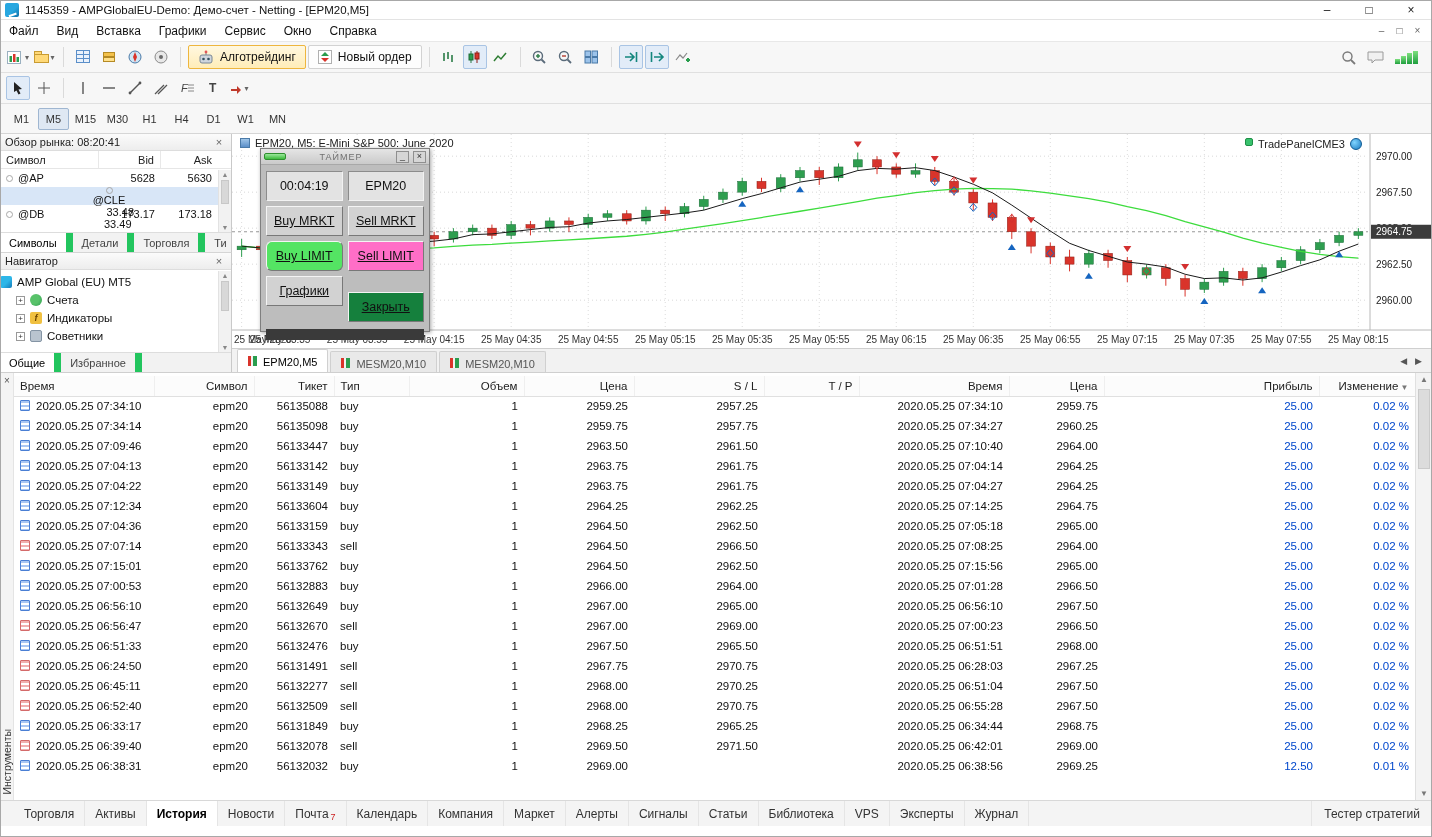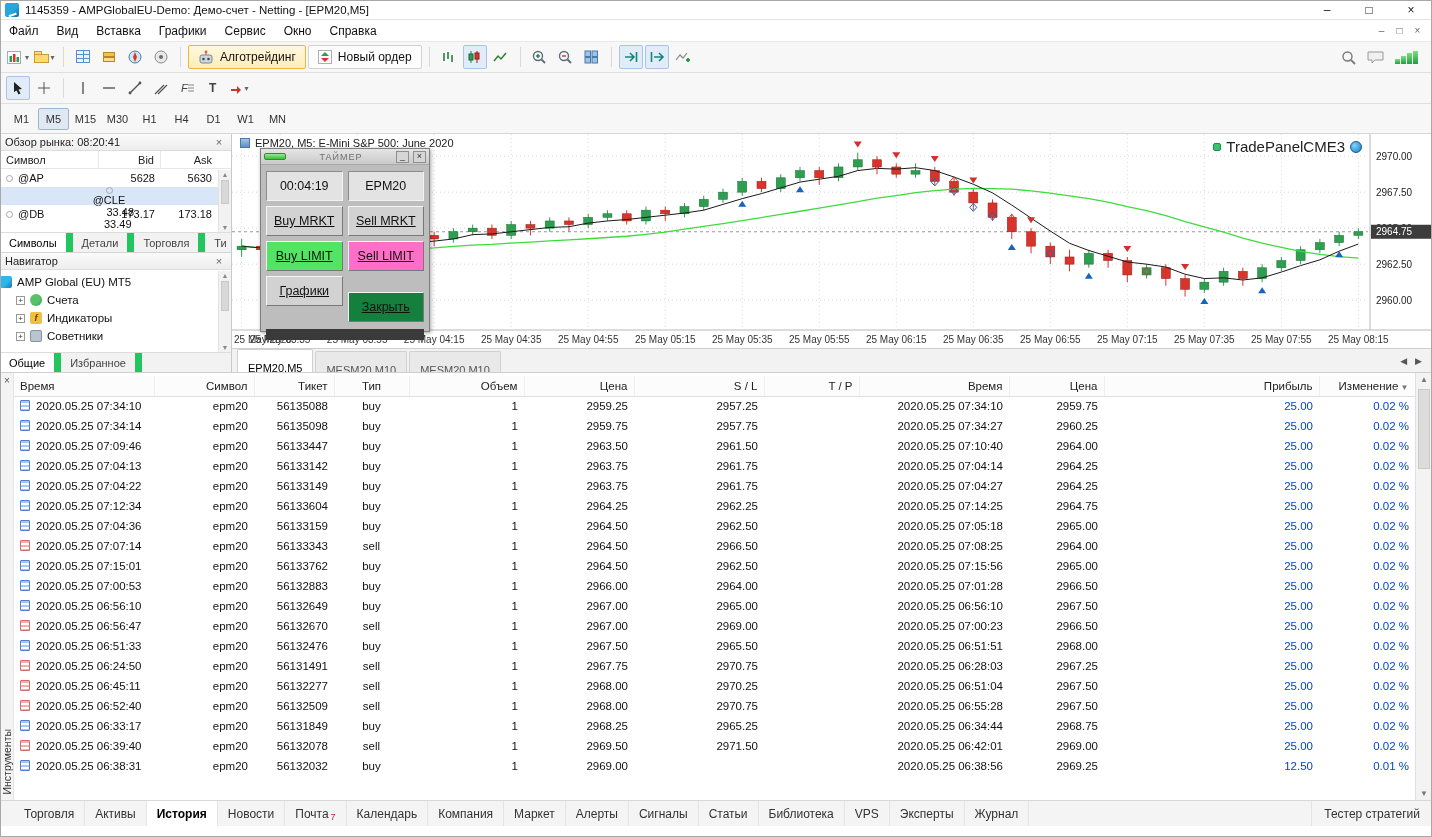--- a/index.html
+++ b/index.html
@@ -66,53 +66,53 @@
   .nav-ico{width:12px;height:12px;border-radius:2px;display:inline-block;flex:none;text-align:center;}
   .icon-root{background:linear-gradient(135deg,#2db6e8 55%,#1479b8);}
   .icon-accounts{background:radial-gradient(circle at 35% 40%,#58c26a 45%,#2e9e4f);border-radius:50%;}
   .icon-indicators{background:#f0c040;color:#6b4300;font-size:9px;line-height:12px;font-style:italic;font-weight:bold;}
   .icon-experts{background:#b9c4cf;border:1px solid #8494a4;}
 
   
   #chart-wrap{position:absolute;left:232px;top:134px;width:1200px;height:214px;background:#fff;overflow:hidden;}
   .chart-hd{position:absolute;left:8px;top:3px;font-size:11px;color:#222;display:flex;gap:5px;align-items:center;z-index:5;}
   .chart-hd-ico{width:10px;height:10px;background:linear-gradient(#9fc5e8,#5b8fc9);border:1px solid #4a7aa8;}
-  .tp-badge{position:absolute;right:70px;top:4px;font-size:15px;color:#222;display:flex;align-items:center;gap:5px;z-index:5;}
+  .tp-badge{position:absolute;right:70px;top:4px;font-size:11px;color:#222;display:flex;gap:5px;z-index:5;}
   .tp-badge .led{width:8px;height:8px;background:#39c26d;border:1px solid #1e8f47;border-radius:2px;}
   .globe{width:12px;height:12px;border-radius:50%;background:radial-gradient(circle at 35% 35%,#7fd4ff,#1a7ac0);border:1px solid #0d5a94;}
   .chart-tabs{position:absolute;left:232px;top:348px;width:1200px;height:24px;background:#f2f2f2;border-top:1px solid #cfcfcf;display:flex;align-items:flex-end;padding-left:5px;font-size:11px;color:#555;}
-  .ctab{height:21px;display:flex;gap:6px;padding:6px 10px;border:1px solid #d0d0d0;border-bottom:none;background:#e9e9e9;margin-right:2px;border-radius:2px 2px 0 0;white-space:nowrap;flex-direction:column;}
+  .ctab{height:21px;display:flex;gap:6px;padding:6px 10px;border:1px solid #d0d0d0;border-bottom:none;background:#e9e9e9;margin-right:2px;border-radius:2px 2px 0 0;white-space:nowrap;}
   .ctab.active{background:#fff;color:#000;height:23px;}
   .ctab-ico{width:9px;height:10px;background:linear-gradient(90deg,#d9342b 0 3px,#f2f2f2 3px 5px,#2a9d4e 5px 8px);}
   .chart-tab-arrows{margin-left:auto;display:flex;gap:8px;padding:0 10px;color:#555;font-size:9px;align-items:center;height:100%;}
 
   
   .tpanel{position:absolute;left:28px;top:14px;width:170px;height:184px;background:#bdbdbd;border:1px solid #7f7f7f;box-shadow:1px 1px 4px rgba(0,0,0,.35);z-index:10;}
   .tpanel-hd{height:16px;background:linear-gradient(#e5e5e5,#cacaca);display:flex;align-items:center;padding:0 3px;gap:4px;border-bottom:1px solid #a8a8a8;}
   .tpanel-led{width:22px;height:7px;background:linear-gradient(#9be89b,#3dbb3d);border:1px solid #2e8f2e;border-radius:2px;}
   .tpanel-title{flex:1;text-align:center;font-size:9px;color:#707070;letter-spacing:1px;}
   .tp-wbtn{width:13px;height:12px;background:#d6d6d6;border:1px solid #8f8f8f;font-size:9px;line-height:9px;text-align:center;color:#333;}
   .tp-grid{display:grid;grid-template-columns:1fr 1fr;gap:5px;padding:6px 5px 4px;}
   .tp-cell{height:30px;display:flex;align-items:center;justify-content:center;font-size:12.5px;}
   .tp-display{background:#e3e3e3;border:1px solid;border-color:#8c8c8c #f2f2f2 #f2f2f2 #8c8c8c;color:#111;}
   .tp-btn{background:#d2d2d2;border:1px solid;border-color:#f4f4f4 #787878 #787878 #f4f4f4;color:#111;text-decoration:underline;}
-  .tp-btn.green{background:#54e463;}
+  .tp-btn.green{background:#54e463;border-radius:6px;}
   .tp-btn.pink{background:#ff6ec7;}
   .tp-btn.orange{background:#15803d;margin-top:16px;}
   .tp-strip{height:11px;background:#3a3a3a;margin:3px 5px 0;}
 
   
   #history{position:absolute;top:372px;left:0;width:1432px;height:428px;background:#fff;border-top:1px solid #cfcfcf;}
   .side-strip{position:absolute;left:0;top:0;width:14px;height:100%;background:#f4f4f4;border-right:1px solid #e4e4e4;}
   .side-strip .x{position:absolute;top:2px;left:0;width:14px;text-align:center;font-size:10px;color:#555;}
   .side-label{position:absolute;bottom:6px;left:1px;writing-mode:vertical-rl;transform:rotate(180deg);font-size:10.5px;color:#333;}
   #hist-table{position:absolute;left:14px;top:3px;border-collapse:collapse;table-layout:fixed;font-size:11.5px;color:#111;}
   #hist-table th{height:20px;font-weight:normal;border-bottom:1px solid #e0e0e0;border-right:1px solid #efefef;padding:0 6px;white-space:nowrap;background:#fcfcfc;color:#222;}
   #hist-table td{height:20px;padding:0 6px;white-space:nowrap;overflow:hidden;}
-  .al{text-align:left}.ar{text-align:right}.ac{text-align:center}
+  .al{text-align:left}.ar{text-align:right}.ac{text-align:left}
   .hicon{display:inline-block;width:10px;height:11px;margin-right:6px;vertical-align:-1px;border:1px solid #4a7fd4;background:repeating-linear-gradient(180deg,#aac6f2 0 2px,#fff 2px 4px);border-radius:1px;}
   .hicon.sell{border-color:#d46a6a;background:repeating-linear-gradient(180deg,#f0b0b0 0 2px,#fff 2px 4px);}
   .scrollcol{position:absolute;right:0;top:0;width:17px;height:100%;background:#f3f3f3;border-left:1px solid #e0e0e0;font-size:8px;color:#777;}
   .scrollcol .a{position:absolute;left:0;width:100%;text-align:center;}
   .scrollcol .thumb{position:absolute;top:16px;left:2px;width:12px;height:80px;background:#dcdcdc;border:1px solid #cacaca;}
 
   
   #bottom-tabs{position:absolute;top:800px;left:0;width:1432px;height:26px;background:#f4f4f4;border-top:1px solid #d8d8d8;display:flex;align-items:stretch;font-size:12px;color:#333;padding-left:14px;}
   .btab{padding:0 10px;display:flex;align-items:center;border-right:1px solid #e5e5e5;white-space:nowrap;}
   .btab.active{background:#fff;font-weight:bold;color:#000;}

